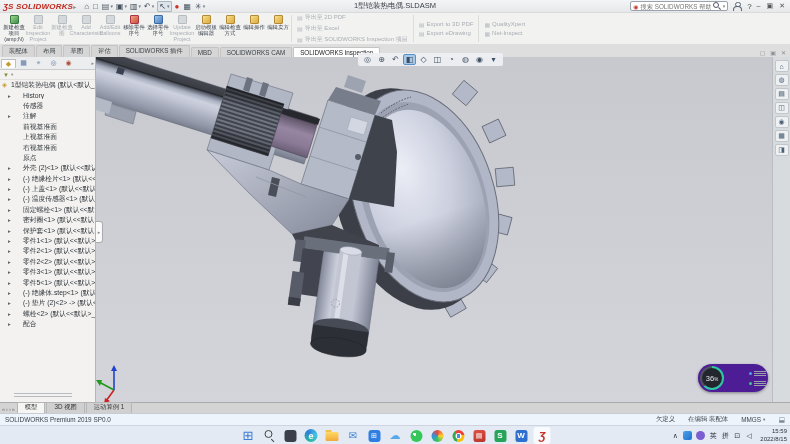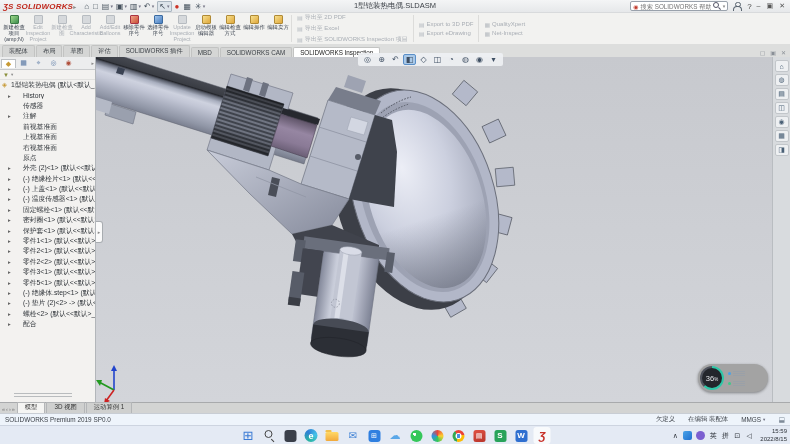--- a/index.html
+++ b/index.html
@@ -81,22 +81,22 @@
   .viewport{flex:1;position:relative;overflow:visible;}
   .viewport svg{display:block;width:100%;height:100%;}
   
   .headsup{position:absolute;left:262px;top:-4px;height:13px;background:rgba(238,240,243,.92);
            border-radius:2px;display:flex;align-items:center;gap:1px;padding:0 3px;z-index:6;}
   .hu{width:13px;height:11px;display:flex;align-items:center;justify-content:center;font-size:8px;color:#3e4e62;border-radius:2px;}
   .hu.on{background:#a8c8e8;border:1px solid #5a8fc8;}
   .flyout-handle{position:absolute;left:0;top:164px;width:7px;height:22px;background:#fafafa;border:1px solid #a8acb0;
                  border-left:none;border-radius:0 3px 3px 0;z-index:5;font-size:5px;color:#888;display:flex;align-items:center;justify-content:center;}
   
-  .recwidget{position:absolute;left:602px;top:307px;width:70px;height:28px;background:#a3a3a3;border-radius:15px;
-             display:flex;align-items:center;padding:2px;z-index:6;box-shadow:0 1px 3px rgba(0,0,0,.4);}
+  .recwidget{position:absolute;left:602px;top:307px;width:70px;height:28px;background:#4c1d95;border-radius:15px;
+             display:flex;align-items:center;padding:2px;z-index:6;box-shadow:0 1px 3px rgba(0,0,0,.4);justify-content:space-between;}
   .recring{width:24px;height:24px;border-radius:50%;background:conic-gradient(#2fc7a8 0 62%,#50545e 62% 100%);
            display:flex;align-items:center;justify-content:center;flex:none;}
   .recinner{width:20px;height:20px;border-radius:50%;background:#23262c;color:#e8eaee;font-size:7.5px;
             display:flex;align-items:center;justify-content:center;gap:0;}
   .recinner .unit{font-size:4.5px;margin-top:3px;}
   .reccol{display:flex;flex-direction:column;gap:2px;margin-left:4px;}
   .recrow{display:flex;align-items:center;gap:2px;height:8px;}
   .recrow .rdot{width:3px;height:3px;border-radius:50%;}
   .recrow:nth-child(1) .rdot{background:#4aa3e8;}
   .recrow:nth-child(2) .rdot{background:#3ec98a;}

